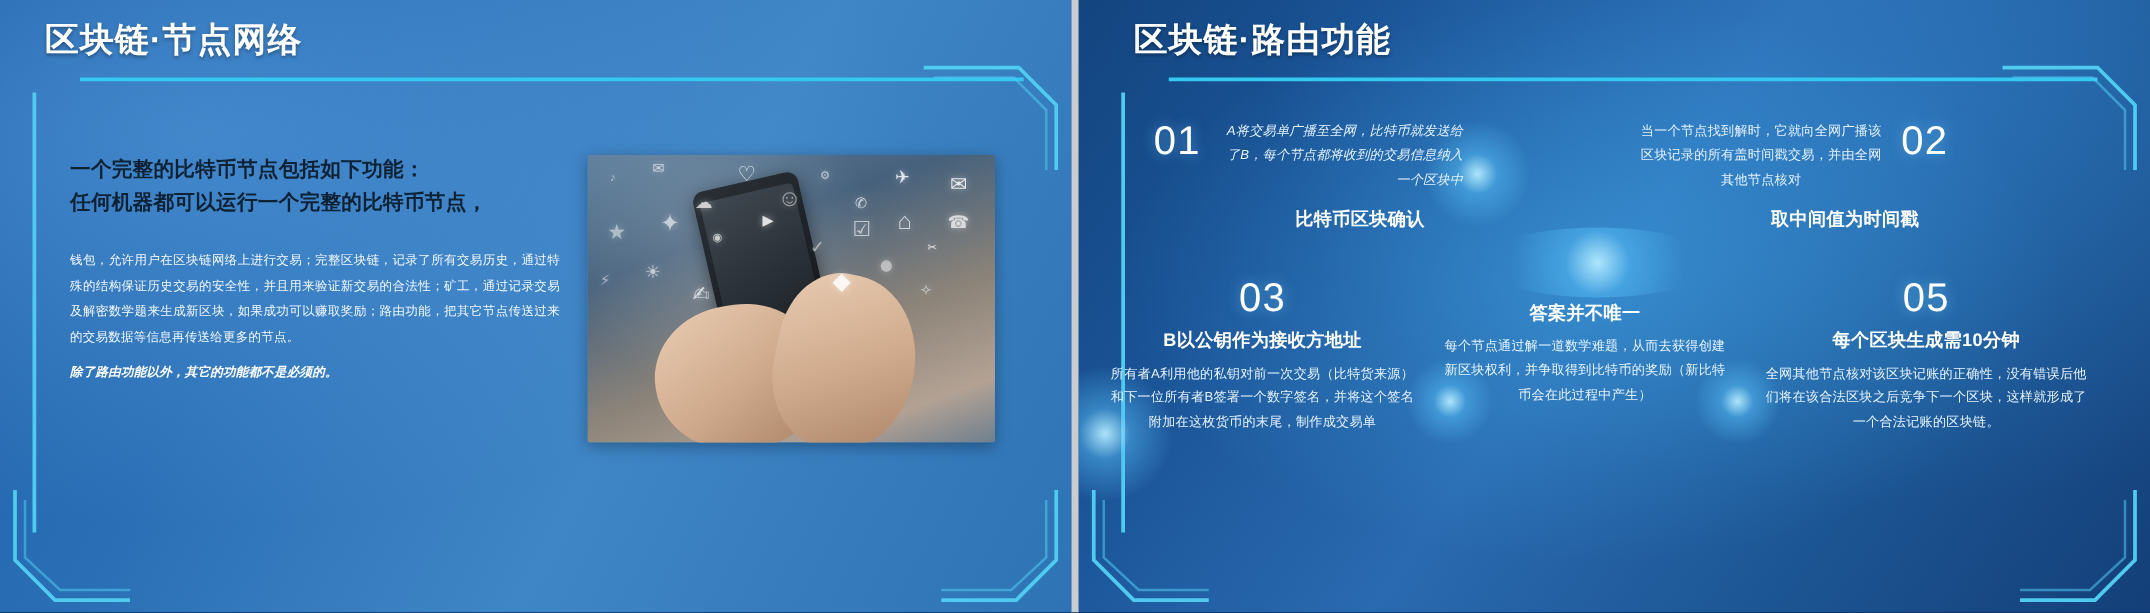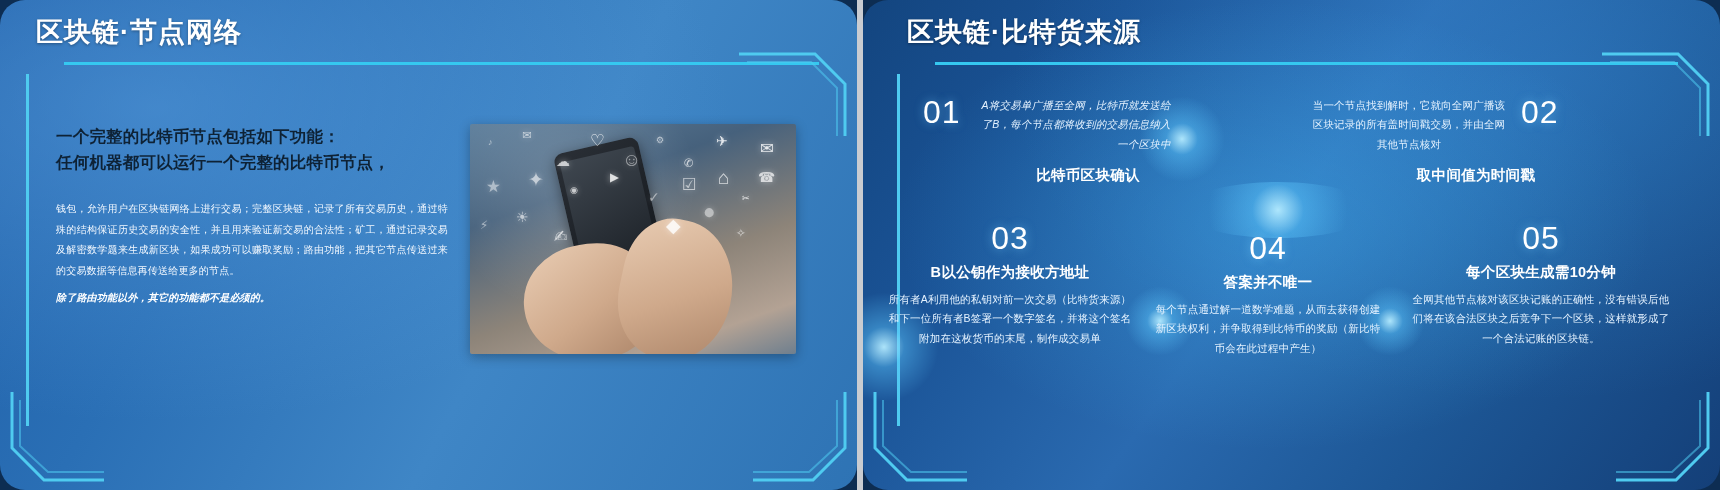--- a/index.html
+++ b/index.html
@@ -19,21 +19,20 @@
     height: 490px;
     display: flex;
   }
   
   .slide {
     position: relative;
     width: 860px;
     height: 490px;
     overflow: hidden;
     box-sizing: border-box;
-    border-radius: 25px;
   }
   .slide-left {
     background:
       radial-gradient(ellipse at 18% 22%, rgba(90,160,225,0.55) 0%, rgba(90,160,225,0) 58%),
       linear-gradient(118deg, #1f5fa8 0%, #2a6fb5 28%, #3f86c6 60%, #2e73b4 100%);
   }
   .slide-right {
     background:
       radial-gradient(ellipse at 48% 46%, rgba(70,185,245,0.38) 0%, rgba(40,120,200,0) 60%),
       radial-gradient(ellipse at 78% 18%, rgba(60,150,225,0.35) 0%, rgba(40,120,200,0) 55%),
@@ -303,21 +302,21 @@
           <span class="photo-icon" style="left: 290px; top: 16px; font-size: 16.5px; opacity: 0.91;">✉</span>
         </div>
       <span class="sr-only">手持智能手机并有社交媒体图标漂浮的照片</span>
     </div>
   </section>
 
   <div class="slide-gap"></div>
 
   <section class="slide slide-right">
 
-    <div class="slide-title">区块链·比特货来源</div>
+    <div class="slide-title">区块链·路由功能</div>
     <div class="title-rule"></div>
     <div class="frame-line frame-vert-left"></div>
 
     <svg class="corner-svg corner-tr" width="110" height="86" viewBox="0 0 110 86">
       <path d="M2 2 H78 L108 32 V84" fill="none" stroke="#4fcbf0" stroke-width="3"></path>
       <path d="M10 10 H74 L100 36 V84" fill="none" stroke="#4fcbf0" stroke-width="2" opacity="0.55"></path>
     </svg>
     <svg class="corner-svg corner-bl" width="96" height="92" viewBox="0 0 96 92">
       <path d="M2 2 V58 L34 90 H94" fill="none" stroke="#4fcbf0" stroke-width="3"></path>
       <path d="M10 10 V56 L38 82 H94" fill="none" stroke="#4fcbf0" stroke-width="2" opacity="0.55"></path>
@@ -349,21 +348,20 @@
       <div class="step-title">取中间值为时间戳</div>
     </div>
 
     <div class="step step-lower step-03">
       <div class="step-num">03</div>
       <div class="step-title">B以公钥作为接收方地址</div>
       <div class="step-desc" style="margin-top:8px">所有者A利用他的私钥对前一次交易（比特货来源）和下一位所有者B签署一个数字签名，并将这个签名附加在这枚货币的末尾，制作成交易单</div>
     </div>
 
     <div class="step step-lower step-04">
-      <div class="step-num">04</div>
       <div class="step-title">答案并不唯一</div>
       <div class="step-desc" style="margin-top:8px">每个节点通过解一道数学难题，从而去获得创建新区块权利，并争取得到比特币的奖励（新比特币会在此过程中产生）</div>
     </div>
 
     <div class="step step-lower step-05">
       <div class="step-num">05</div>
       <div class="step-title">每个区块生成需10分钟</div>
       <div class="step-desc" style="margin-top:8px">全网其他节点核对该区块记账的正确性，没有错误后他们将在该合法区块之后竞争下一个区块，这样就形成了一个合法记账的区块链。</div>
     </div>
   </section>

